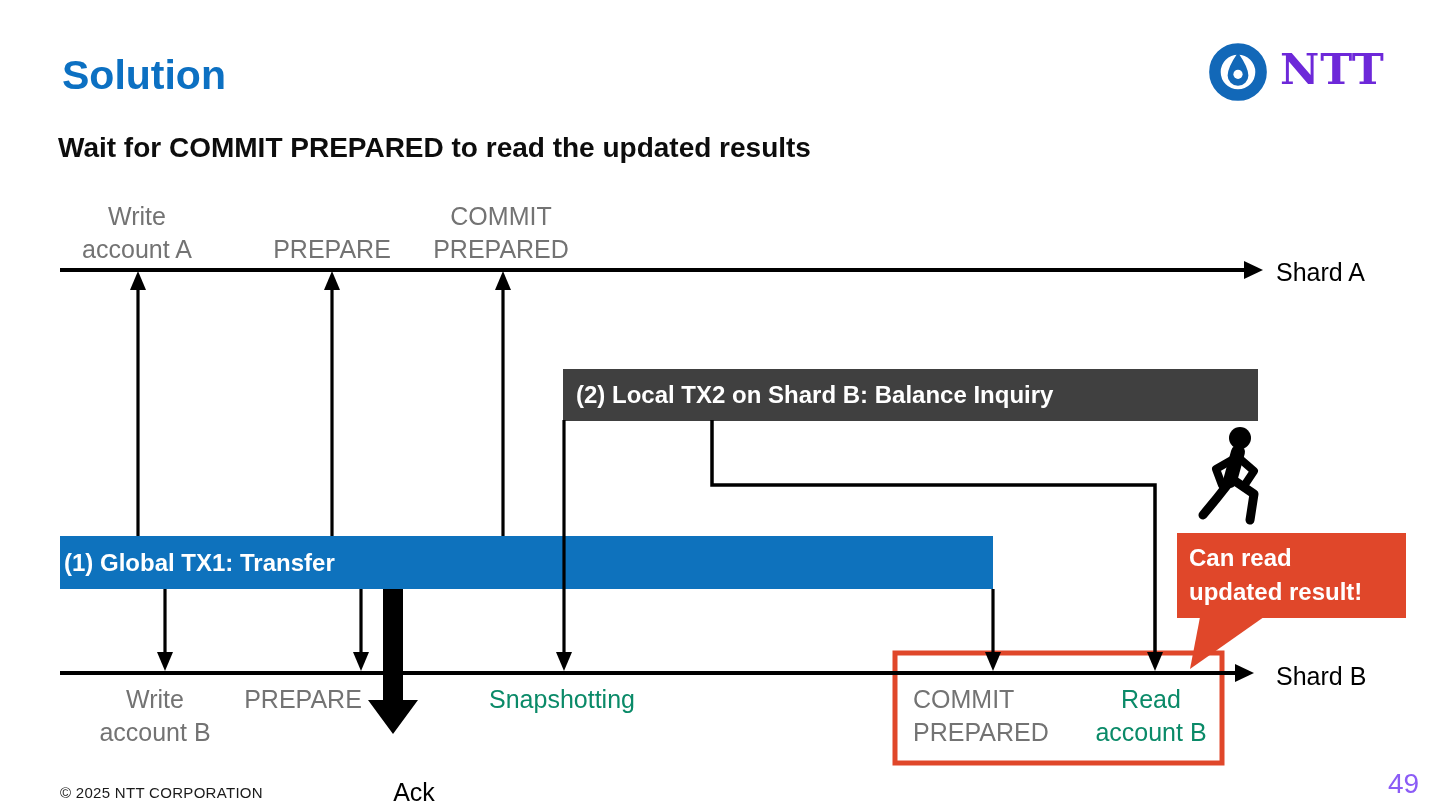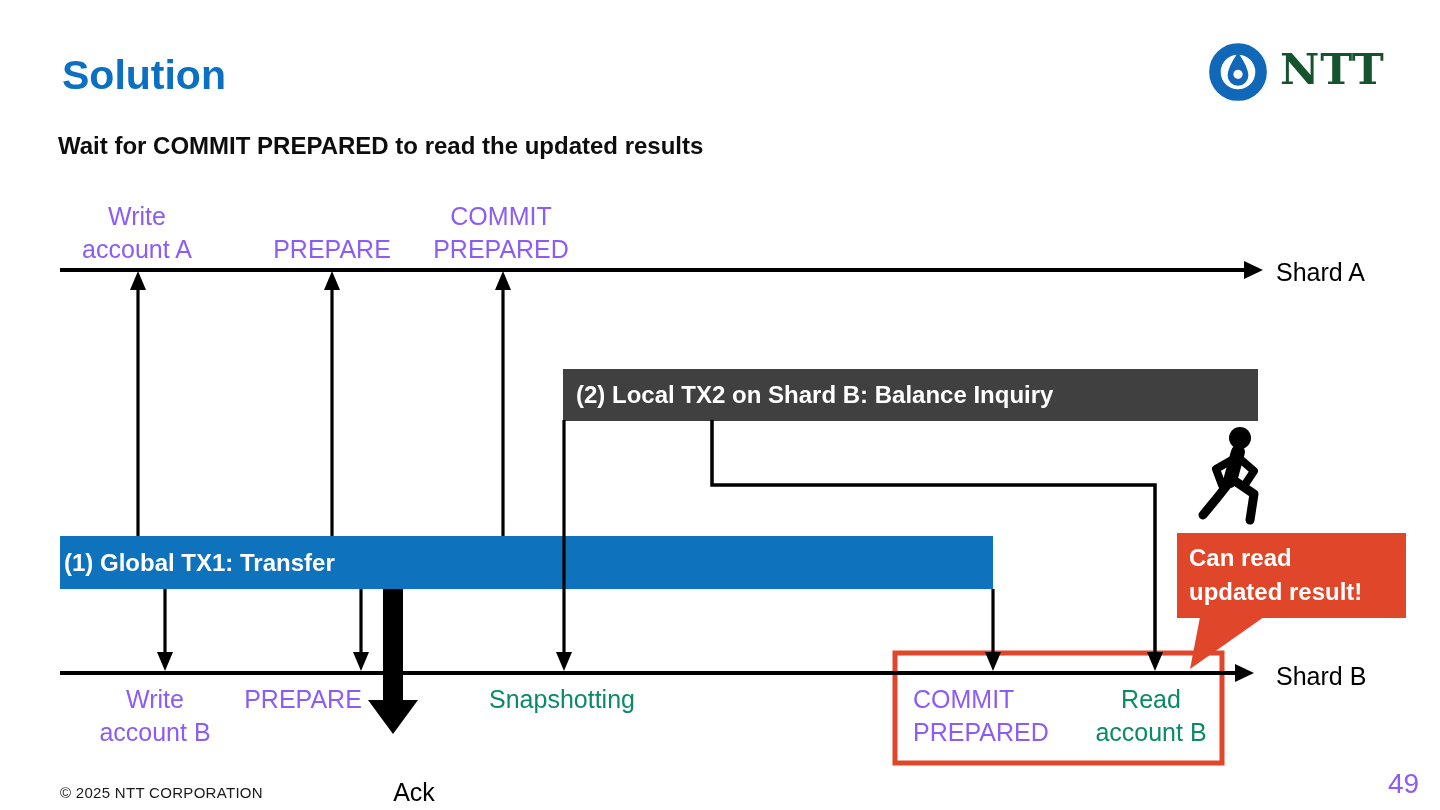--- a/index.html
+++ b/index.html
@@ -6,30 +6,30 @@
   body{
     width:1440px;height:810px;position:relative;overflow:hidden;
     background:#ffffff;
     font-family:"Liberation Sans", sans-serif;
     -webkit-font-smoothing:antialiased;
   }
   .abs{position:absolute;}
   .ctr{transform:translateX(-50%);text-align:center;}
 
   #title{left:62px;top:52px;font-size:41px;font-weight:bold;color:#0c70c2;}
-  #subtitle{left:58px;top:132px;font-size:24px;font-weight:bold;color:#0d0d0d;}
+  #subtitle{left:58px;top:132px;font-size:28px;font-weight:bold;color:#0d0d0d;}
 
   
   #logo{left:1208px;top:42px;width:170px;height:62px;}
   #logo-text{left:1280px;top:44px;font-family:"DejaVu Serif", serif;
-    font-weight:bold;font-size:43px;color:#14532d;letter-spacing:1px;}
+    font-weight:bold;font-size:43px;color:#6d28d9;letter-spacing:1px;}
 
   
   .evt{font-size:25px;line-height:33px;white-space:nowrap;}
-  .blue{color:#8b5cf6;}
+  .blue{color:#737373;}
   .green{color:#0a8a68;}
   .black{color:#000;}
 
   
   .bar{color:#fff;font-weight:bold;font-size:24px;white-space:nowrap;z-index:1;}
   #bar-local{left:563px;top:369px;width:695px;height:52px;background:#404040;line-height:52px;padding-left:13px;box-sizing:border-box;}
   #bar-global{left:60px;top:536px;width:933px;height:53px;background:#0e72bd;line-height:53px;padding-left:4px;box-sizing:border-box;}
 
   
   #callout{left:1177px;top:533px;width:229px;height:85px;background:#e0472a;

